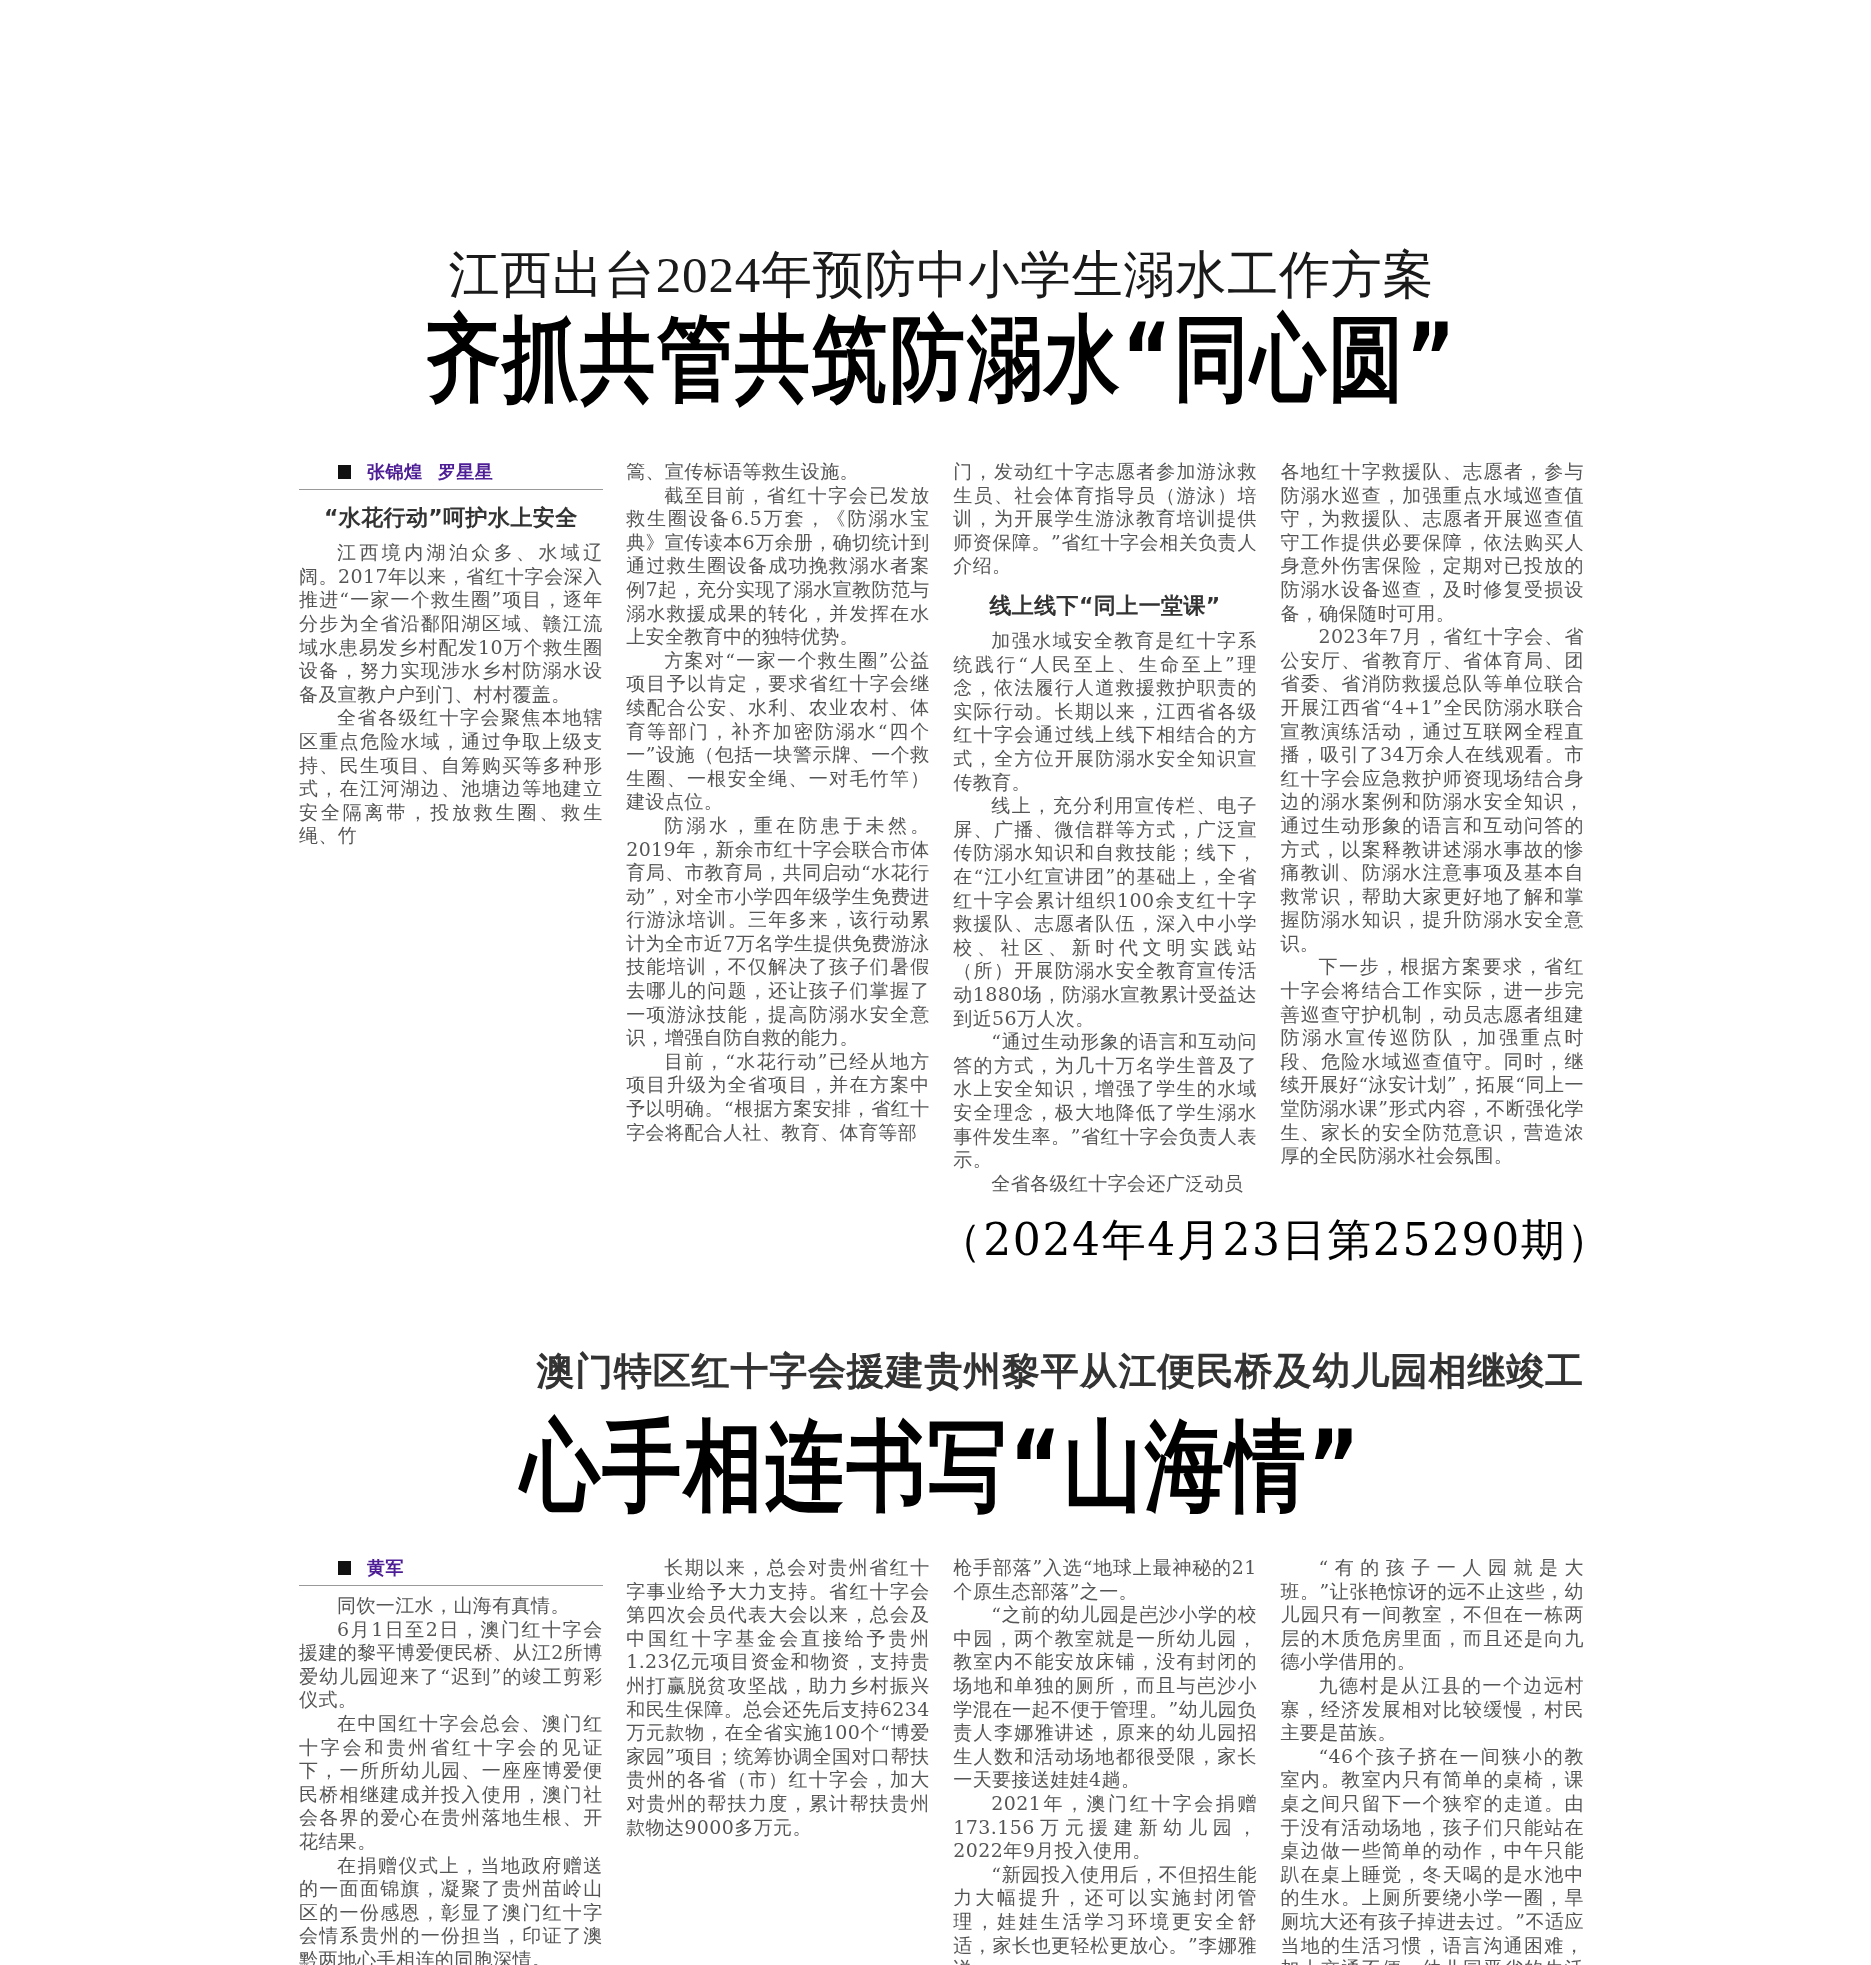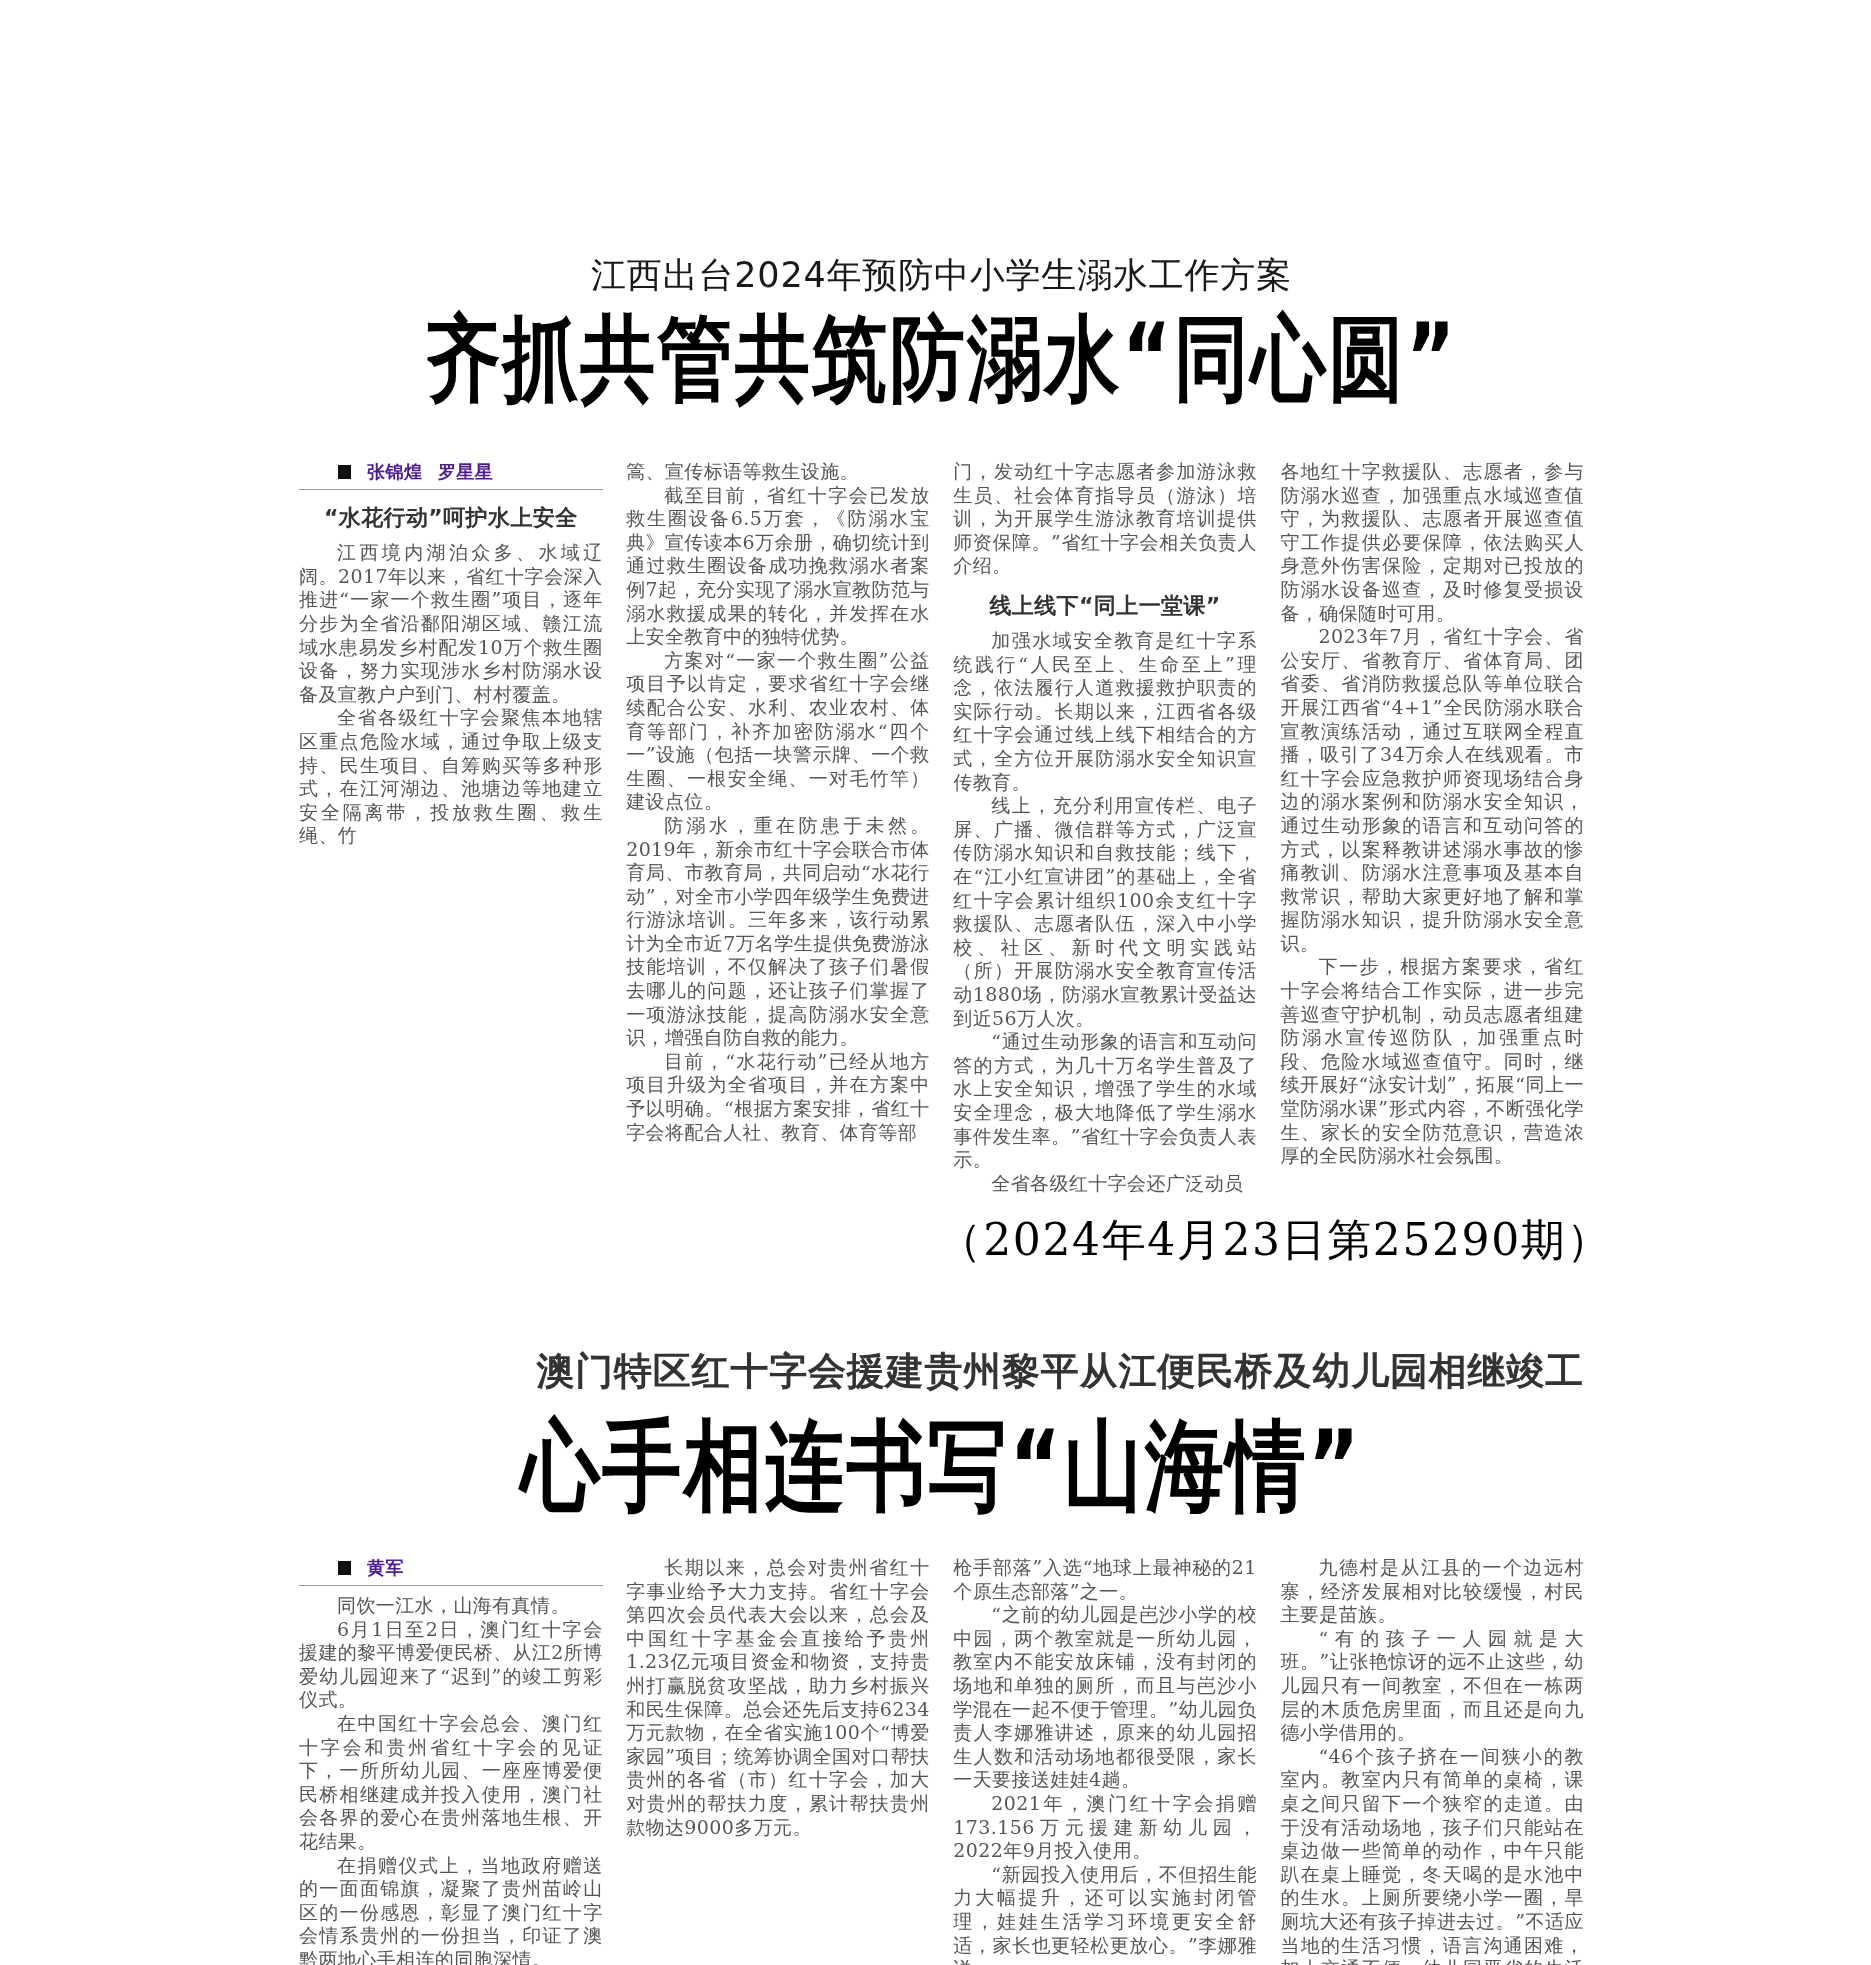--- a/index.html
+++ b/index.html
@@ -14,21 +14,21 @@
   .byline{font-family:"DejaVu Sans",sans-serif;font-weight:bold;font-size:18px;color:#4c1d95;padding-left:39px;padding-bottom:5.5px;border-bottom:1.6px solid #999;margin-bottom:7.9px;}
   .byline .sq{display:inline-block;width:13.4px;height:13.4px;background:#111;margin-right:15.7px;vertical-align:-0.8px;}
   .byline .name{margin-right:15.7px;}
   .subhead{font-family:"DejaVu Sans",sans-serif;font-weight:bold;font-size:22px;line-height:23.6px;color:#333;text-align:center;margin:15.7px 0 11.8px;}
   .issue{position:absolute;left:865px;top:1211px;width:747px;text-align:right;font-family:"DejaVu Serif","Liberation Serif",serif;font-size:44px;color:#000;letter-spacing:1.6px;}
 </style>
 </head>
 <body>
 
 <div class="article" style="top:252px;">
-  <div class="kicker" style="font-size:35px;line-height:47px;">江西出台2024年预防中小学生溺水工作方案</div>
+  <div class="kicker" style="font-size:51px;line-height:47px;font-family:Liberation Serif, serif;">江西出台2024年预防中小学生溺水工作方案</div>
 </div>
 <div class="article" style="top:310px;">
   <div class="headline" style="font-size:75px;line-height:79px;">齐抓共管共筑防溺水“同心圆”</div>
 </div>
 
 <div class="cols" style="left:299px;top:460px;width:1285px;">
   <div class="col">
     <div class="byline">
       <span class="sq"></span><span class="name">张锦煌</span><span class="name">罗星星</span>
     </div>
@@ -95,19 +95,19 @@
   <div class="col">
     <div>
         <p class="noindent">枪手部落”入选“地球上最神秘的21个原生态部落”之一。</p>
         <p>“之前的幼儿园是岜沙小学的校中园，两个教室就是一所幼儿园，教室内不能安放床铺，没有封闭的场地和单独的厕所，而且与岜沙小学混在一起不便于管理。”幼儿园负责人李娜雅讲述，原来的幼儿园招生人数和活动场地都很受限，家长一天要接送娃娃4趟。</p>
         <p>2021年，澳门红十字会捐赠173.156万元援建新幼儿园，2022年9月投入使用。</p>
         <p>“新园投入使用后，不但招生能力大幅提升，还可以实施封闭管理，娃娃生活学习环境更安全舒适，家长也更轻松更放心。”李娜雅说。</p>
       </div>
   </div>
   <div class="col">
     <div>
+        <p>“有的孩子一人园就是大班。”让张艳惊讶的远不止这些，幼儿园只有一间教室，不但在一栋两层的木质危房里面，而且还是向九德小学借用的。</p>
         <p>九德村是从江县的一个边远村寨，经济发展相对比较缓慢，村民主要是苗族。</p>
-        <p>“有的孩子一人园就是大班。”让张艳惊讶的远不止这些，幼儿园只有一间教室，不但在一栋两层的木质危房里面，而且还是向九德小学借用的。</p>
         <p>“46个孩子挤在一间狭小的教室内。教室内只有简单的桌椅，课桌之间只留下一个狭窄的走道。由于没有活动场地，孩子们只能站在桌边做一些简单的动作，中午只能趴在桌上睡觉，冬天喝的是水池中的生水。上厕所要绕小学一圈，旱厕坑大还有孩子掉进去过。”不适应当地的生活习惯，语言沟通困难，加上交通不便、幼儿园恶劣的生活和教学条件，不知道多少次默默掉泪的张艳一度想辞职。</p>
       </div>
   </div>
 </div>
 
 
 </body></html>

